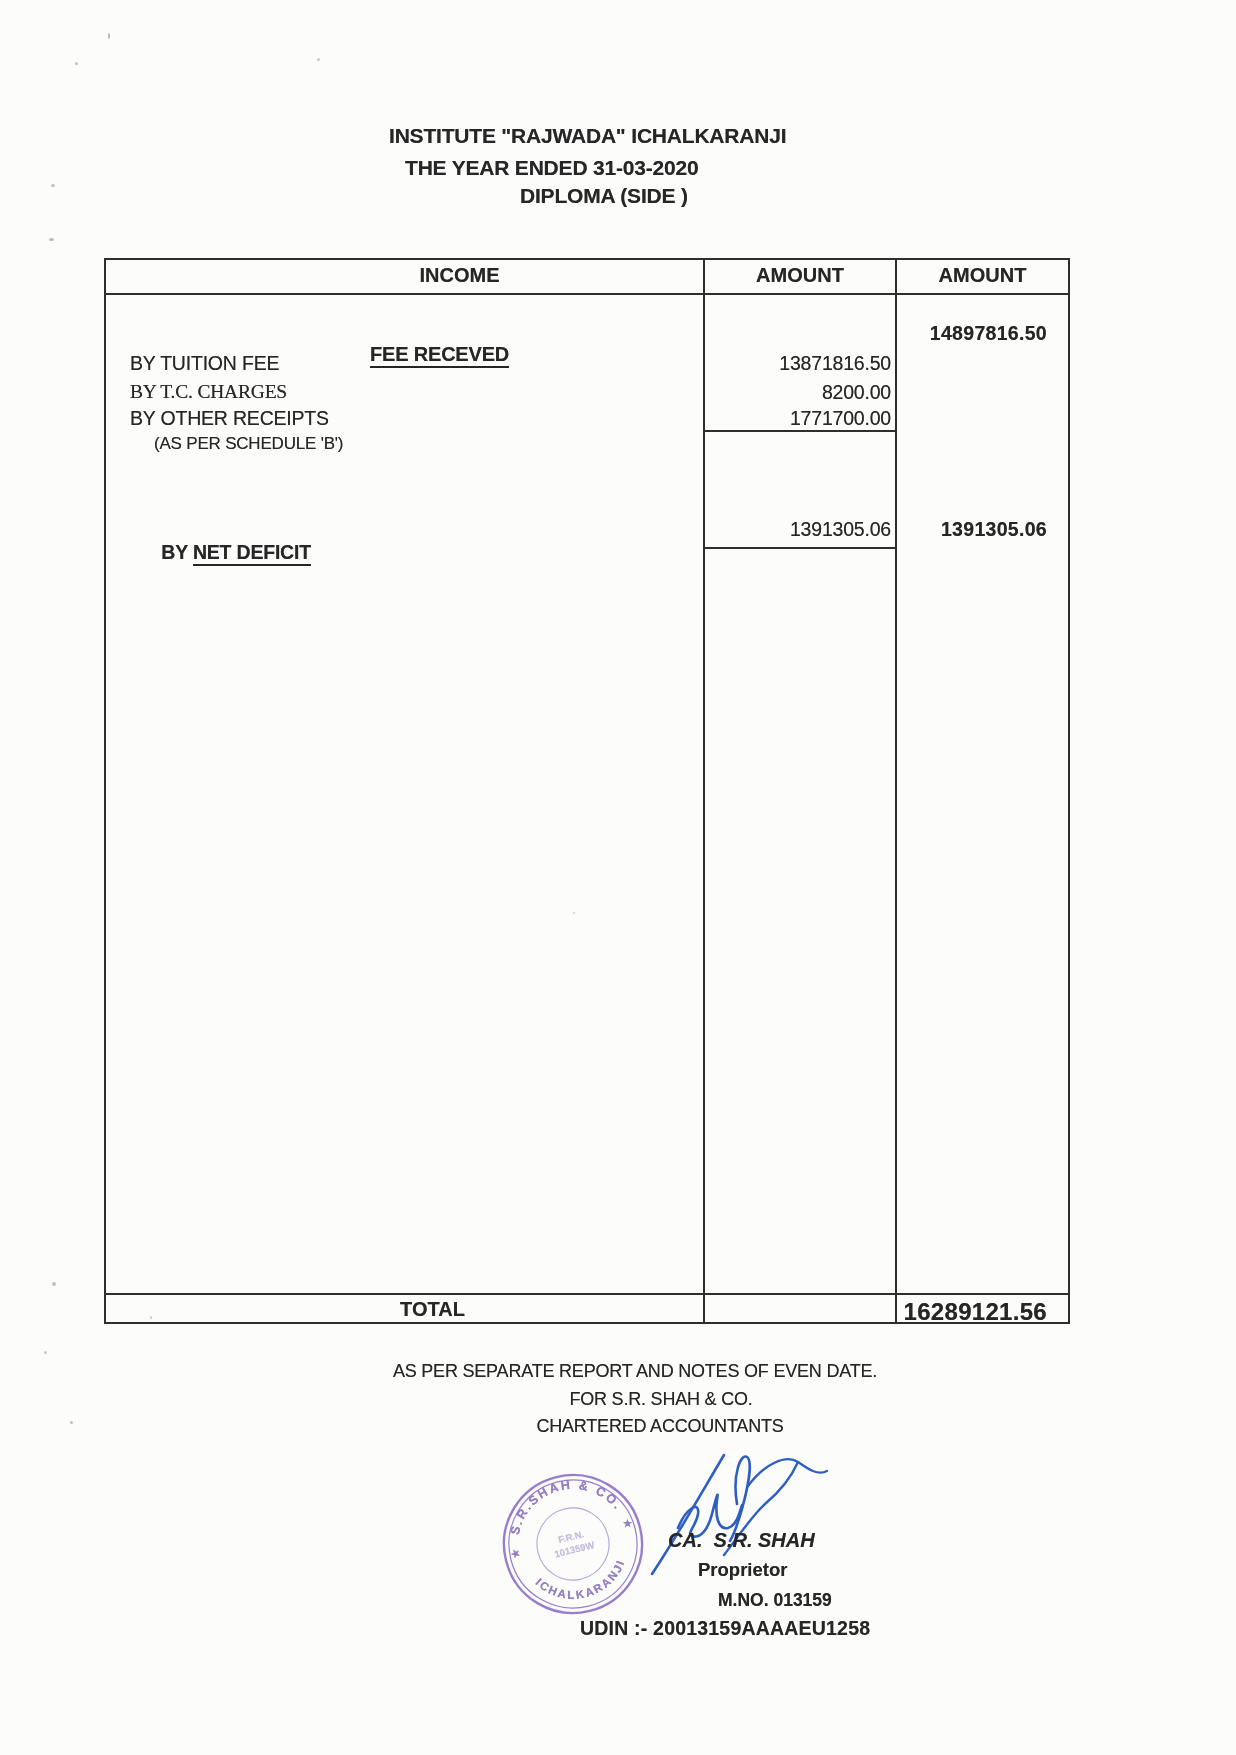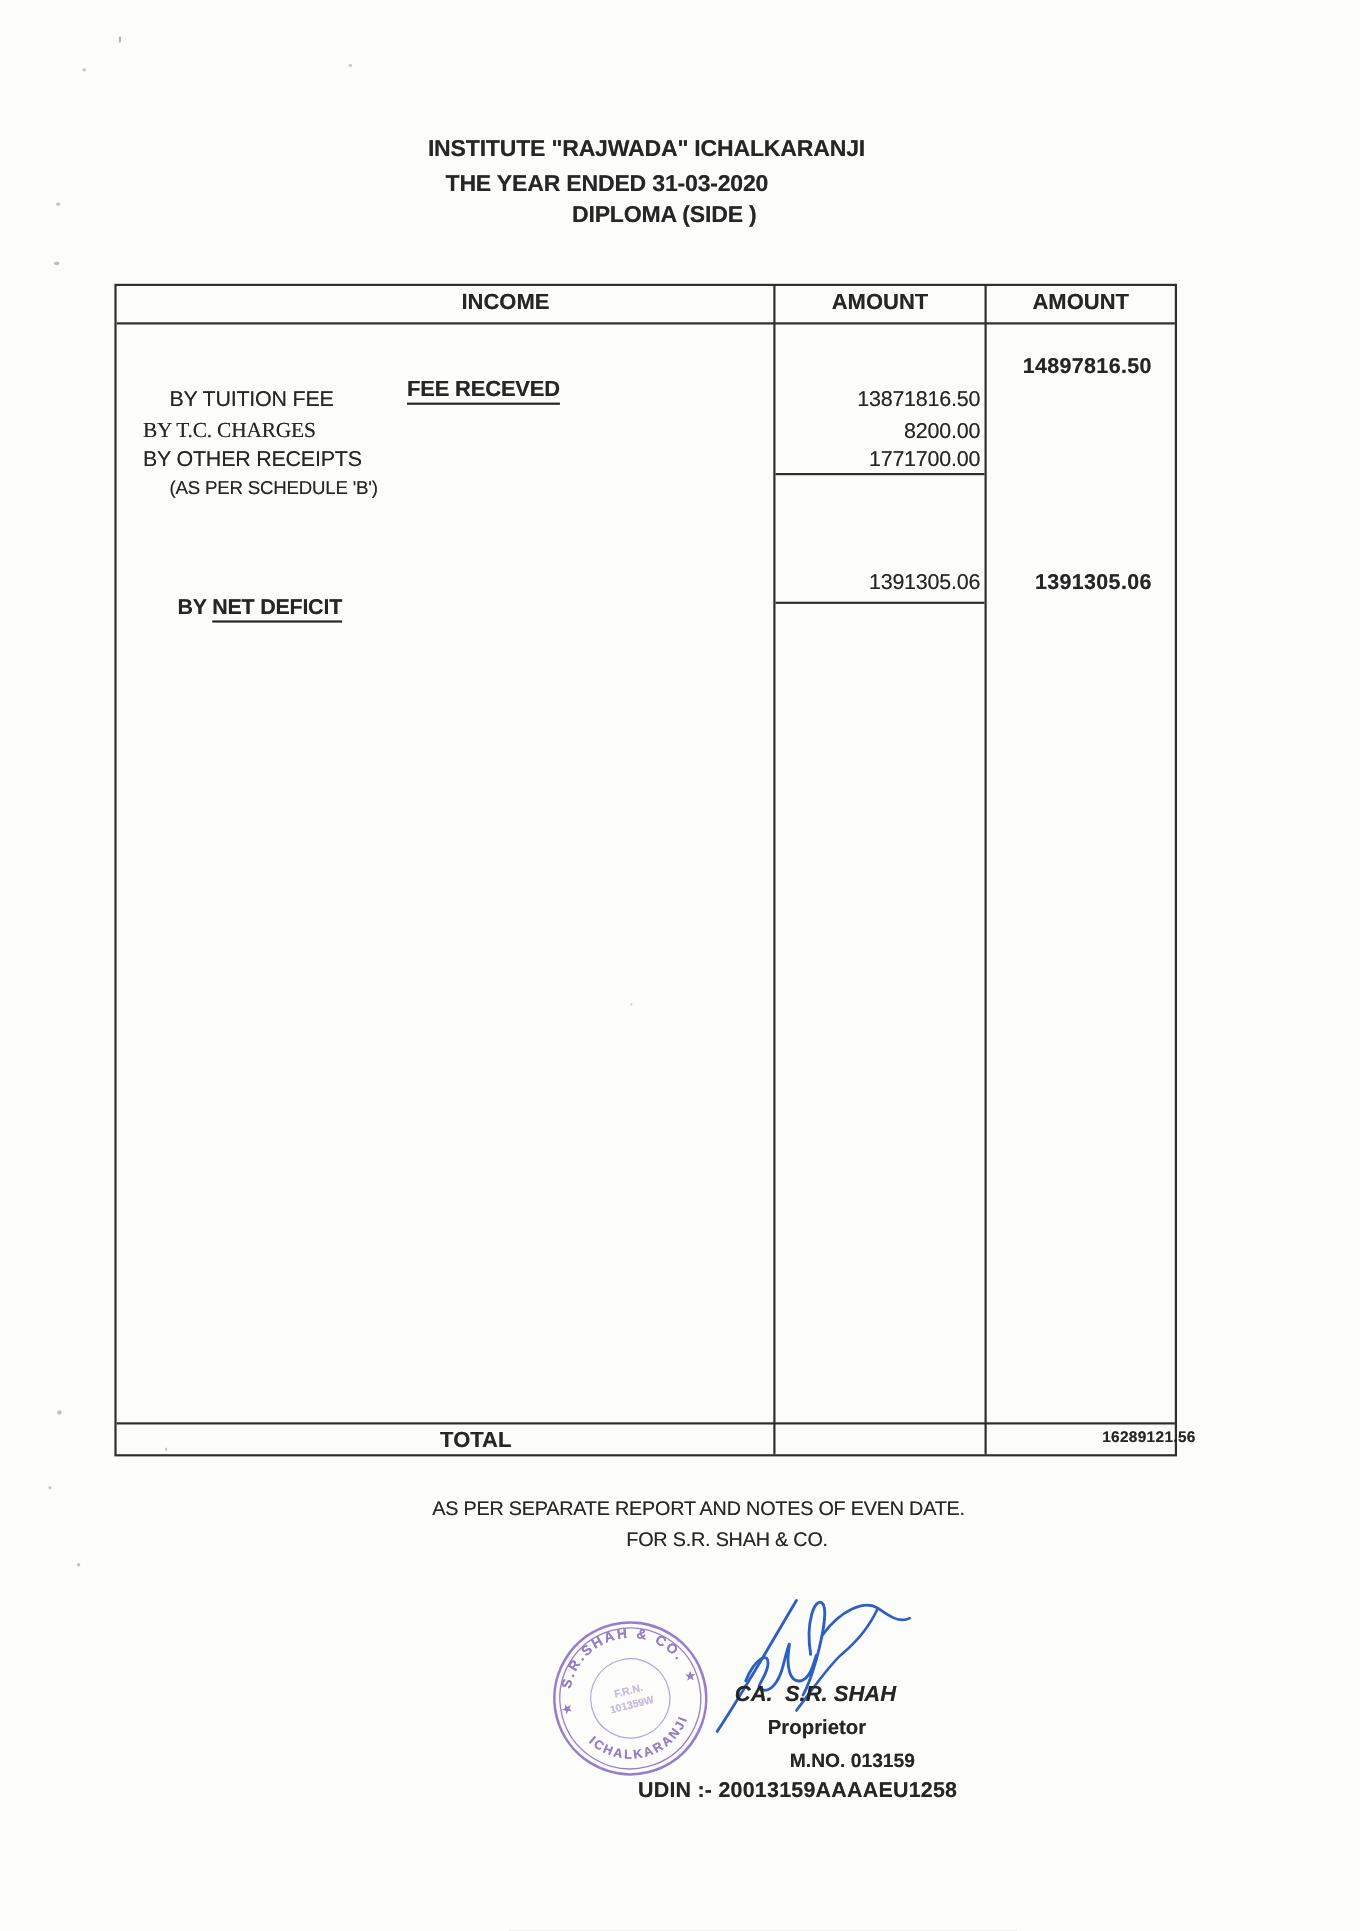--- a/index.html
+++ b/index.html
@@ -34,21 +34,21 @@
   .amt{text-align:right;left:599px;width:190px;padding-right:4px;box-sizing:border-box;}
   .amt3{text-align:right;left:791px;width:154px;padding-right:4px;box-sizing:border-box;font-weight:bold;letter-spacing:0.3px;}
   .fee-head{left:0;width:597px;padding-left:55px;text-align:center;font-weight:bold;font-size:20px;}
   .fee-head span{border-bottom:2px solid #262626;padding-bottom:1px;}
   .note{left:48px;font-size:17px;}
   .bold{font-weight:bold;}
   .u{border-bottom:2px solid #262626;padding-bottom:1px;}
   .hline{position:absolute;height:2px;background:#2e2e2e;left:599px;width:190px;}
   .total-row{position:absolute;left:0;top:1033px;width:100%;height:29px;border-top:2px solid #2e2e2e;}
   .total-lbl{position:absolute;left:0;top:3px;width:597px;padding-left:28px;text-align:center;font-weight:bold;font-size:20px;}
-  .total-amt{position:absolute;top:3px;font-size:14px;margin-left:40px;}
+  .total-amt{position:absolute;top:3px;font-size:24px;}
   
   .foot-line{font-size:18px;text-align:center;letter-spacing:-0.2px;}
   .f1{left:335px;top:1361px;width:600px;}
   .f2{left:361px;top:1389px;width:600px;}
   .f3{left:360px;top:1416px;width:600px;}
   .sig-name{left:668px;top:1529px;font-size:20px;font-weight:bold;white-space:pre;font-style:italic;}
   .sig-role{left:698px;top:1559px;font-size:18.5px;font-weight:bold;}
   .sig-mno{left:718px;top:1590px;font-size:17.5px;font-weight:bold;}
   .sig-udin{left:580px;top:1617px;font-size:19.5px;font-weight:bold;letter-spacing:0.2px;}
   
@@ -74,21 +74,21 @@
       <div class="hcell h1">INCOME</div>
       <div class="hcell h2">AMOUNT</div>
       <div class="hcell h3">AMOUNT</div>
     </div>
 
     <div class="rowtext fee-head" style="top:60px;padding-left:19px;">
       <span>FEE RECEVED</span>
     </div>
     <div class="rowtext amt3" style="top:62px;">14897816.50</div>
 
-    <div class="rowtext lbl" style="top:92px;margin-left:24px;">BY TUITION FEE</div>
+    <div class="rowtext lbl" style="top:92px;">BY TUITION FEE</div>
     <div class="rowtext amt" style="top:92px;">13871816.50</div>
     <div class="rowtext lbl" style="top:121px;font-family:Liberation Serif, serif;">BY T.C. CHARGES</div>
     <div class="rowtext amt" style="top:121px;">8200.00</div>
     <div class="rowtext lbl" style="top:147px;">BY OTHER RECEIPTS</div>
     <div class="rowtext amt" style="top:147px;">1771700.00</div>
 
     <div class="hline" style="top:170px;"></div>
 
     <div class="rowtext note" style="top:174px;">(AS PER SCHEDULE 'B')</div>
 
@@ -101,20 +101,21 @@
     <div class="hline" style="top:287px;"></div>
 
     <div class="total-row">
       <div class="total-lbl">TOTAL</div>
       <div class="total-amt amt3">16289121.56</div>
     </div>
   </div>
 
   <div class="abs foot-line f1">AS PER SEPARATE REPORT AND NOTES OF EVEN DATE.</div>
   <div class="abs foot-line f2">FOR S.R. SHAH &amp; CO.</div>
+  <div class="abs foot-line f3">CHARTERED ACCOUNTANTS</div>
 
   <svg class="abs stamp" viewBox="0 0 150 150">
     <g transform="rotate(-14 75 75)" fill="none" stroke="#8669c4">
       <circle cx="75" cy="75" r="69" stroke-width="2.4"></circle>
       <circle cx="75" cy="75" r="64" stroke-width="1.2"></circle>
       <circle cx="75" cy="75" r="36" stroke-width="1.1" opacity="0.7"></circle>
       <defs>
         <path id="arcTop" d="M 20,75 A 55,55 0 0 1 130,75"></path>
         <path id="arcBot" d="M 27.5,102.5 A 55,55 0 0 0 122.5,102.5"></path>
       </defs>

